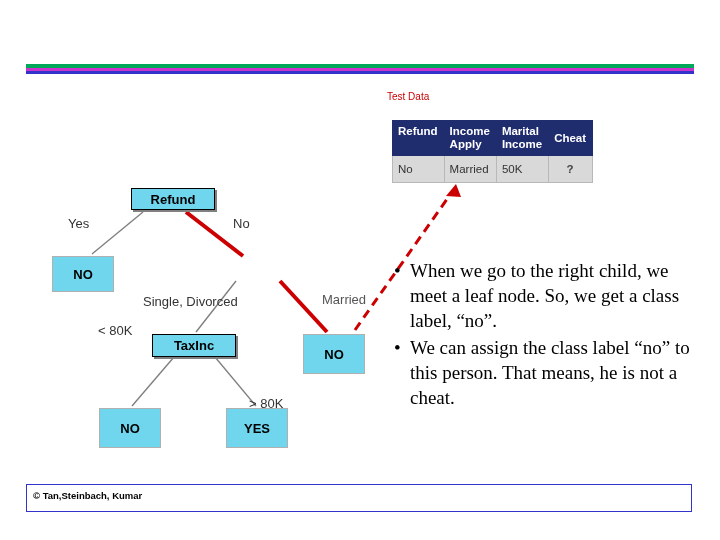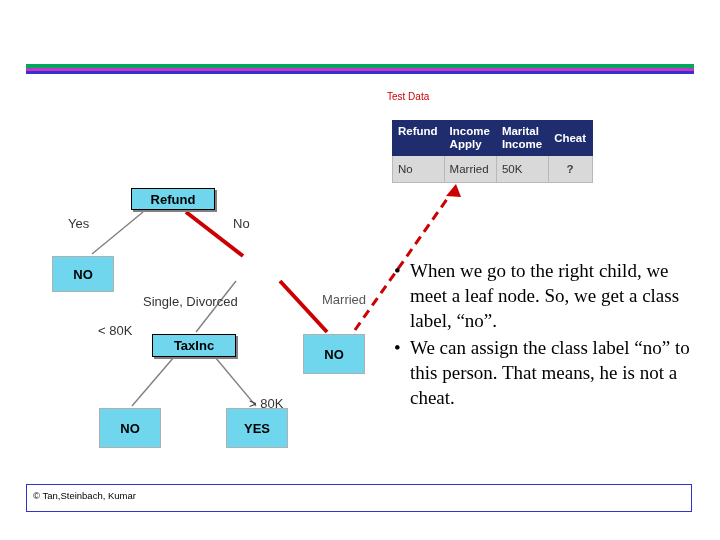--- a/index.html
+++ b/index.html
@@ -194,20 +194,21 @@
     border: 1px solid #3333cc;
     box-sizing: border-box;
     background: #ffffff;
   }
   .footer-text {
     position: absolute;
     left: 33px;
     top: 490px;
     font-size: 9.5px;
     color: #000000;
+    font-weight: bold;
   }
 </style>
 </head>
 <body>
 
 <div class="slide">
 
   <div class="rule-green"></div>
   <div class="rule-magenta"></div>
   <div class="rule-blue"></div>

